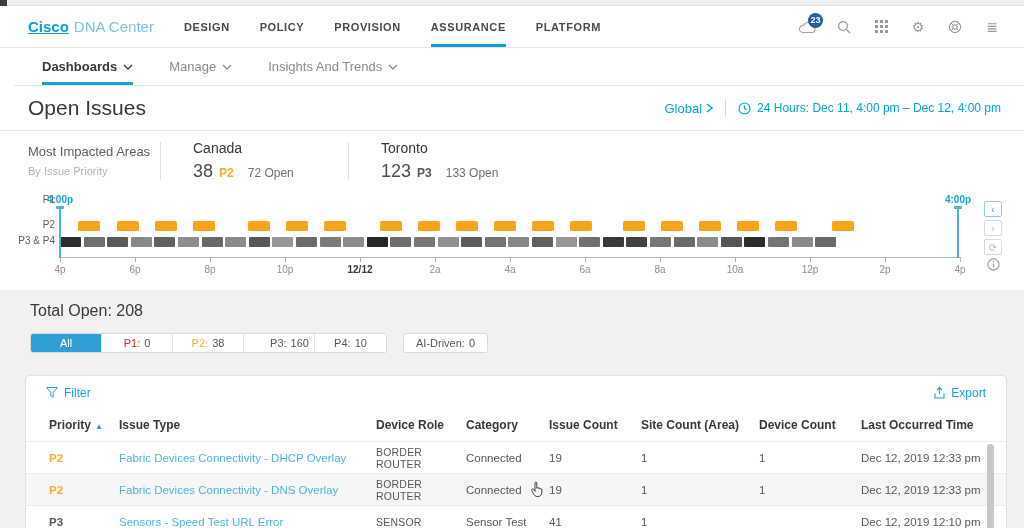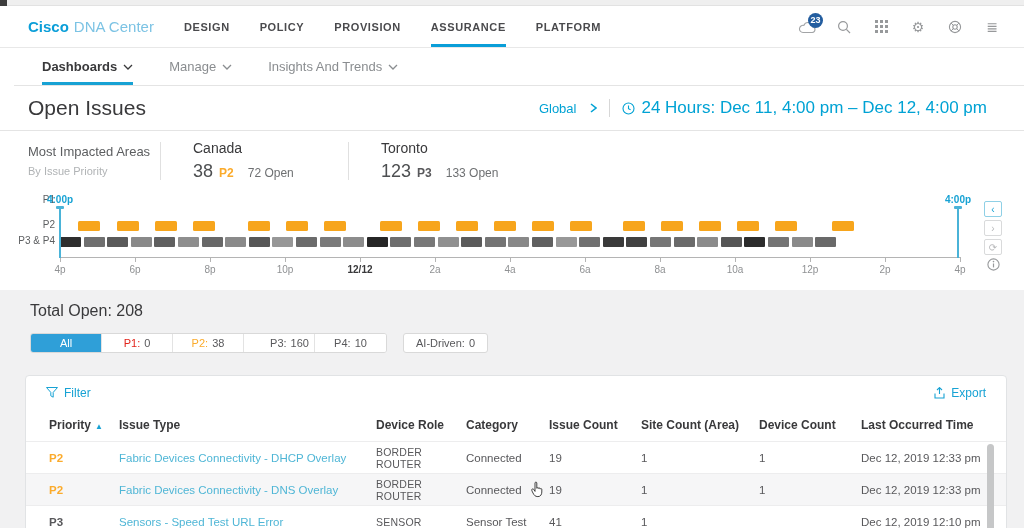--- a/index.html
+++ b/index.html
@@ -8,21 +8,21 @@
   .screen { position:relative; width:1024px; height:528px; background:#fff; }
 
   
   .top-strip { position:absolute; top:0; left:0; width:1024px; height:6px; background:#efefef; border-bottom:1px solid #e2e2e2; }
   .top-strip .corner { position:absolute; left:0; top:0; width:7px; height:6px; background:#3c3c3c; }
 
   
   .header { position:absolute; top:6px; left:0; width:1024px; height:42px; background:#fff;
             border-bottom:1px solid #e8e8e8; display:flex; align-items:stretch; padding:0 22px 0 28px; }
   .logo { display:flex; align-items:center; font-size:15px; margin-right:30px; white-space:nowrap; }
-  .logo .b1 { color:#0a9ed8; font-weight:bold; margin-right:5px; }
+  .logo .b1 { color:#0a9ed8; font-weight:bold; margin-right:5px;text-decoration:underline; }
   .logo .b2 { color:#7cc3e4; }
   .nav-items { display:flex; align-items:stretch; gap:30px; }
   .nav-item { display:flex; align-items:center; font-size:11px; font-weight:bold; letter-spacing:.6px;
               color:#4a4a4d; cursor:pointer; border-bottom:3px solid transparent; padding-top:3px; }
   .nav-item.active { border-bottom-color:#0a9ed8; }
   .hdr-icons { margin-left:auto; display:flex; align-items:center; gap:17px; }
   .hicon { position:relative; width:20px; height:20px; display:flex; align-items:center; justify-content:center;
            color:#97999b; cursor:pointer; font-size:14px; }
   .badge { position:absolute; top:-4px; right:-6px; min-width:15px; height:15px; border-radius:8px;
            background:#235d9f; color:#fff; font-size:9px; display:flex; align-items:center; justify-content:center;
@@ -31,26 +31,26 @@
   
   .subnav { position:absolute; top:48px; left:14px; width:1024px; height:38px; background:#fff;
             border-bottom:1px solid #e4e4e4; display:flex; align-items:stretch; padding-left:28px; gap:36px; }
   .subnav-item { display:flex; align-items:center; gap:6px; font-size:13px; color:#8a8d90; cursor:pointer;
                  border-bottom:3px solid transparent; padding-top:3px; }
   .subnav-item.active { color:#39393b; font-weight:bold; border-bottom-color:#17a2d4; }
   .caret { display:flex; align-items:center; }
 
   
   .pagehead { position:absolute; top:86px; left:0; width:1024px; height:45px; background:#fff;
-              border-bottom:1px solid #e4e4e4; display:flex; align-items:center; padding:0 37px 0 28px; }
+              border-bottom:1px solid #e4e4e4; display:flex; align-items:center; padding:0 23px 0 28px; }
   .page-title { font-size:21px; color:#39393b; }
   .ph-right { margin-left:auto; display:flex; align-items:center; gap:12px; }
-  .scope { display:flex; align-items:center; gap:14px; color:#00a2d4; font-size:13px; cursor:pointer; }
+  .scope { display:flex; align-items:center; gap:4px; color:#00a2d4; font-size:13px; cursor:pointer; }
   .vline { width:1px; height:18px; background:#d7d7d7; }
-  .timerange { display:flex; align-items:center; gap:6px; color:#00a2d4; font-size:17px; cursor:pointer; }
+  .timerange { display:flex; align-items:center; gap:6px; color:#00a2d4; font-size:12px; cursor:pointer; }
 
   
   .impact { position:absolute; top:131px; left:0; width:1024px; height:59px; background:#fff; display:flex;
             align-items:center; padding-left:28px; }
   .impact-head { width:132px; }
   .impact-title { font-size:13px; color:#5c5e60; }
   .impact-sub { font-size:11px; color:#b0b3b5; margin-top:6px; }
   .impact-divider { width:1px; height:38px; background:#e0e0e0; margin:0 0 0 0; }
   .impact-area { padding:0 0 0 16px; min-width:155px; }
   .impact-name { font-size:14px; font-weight:normal; color:#39393b; }

